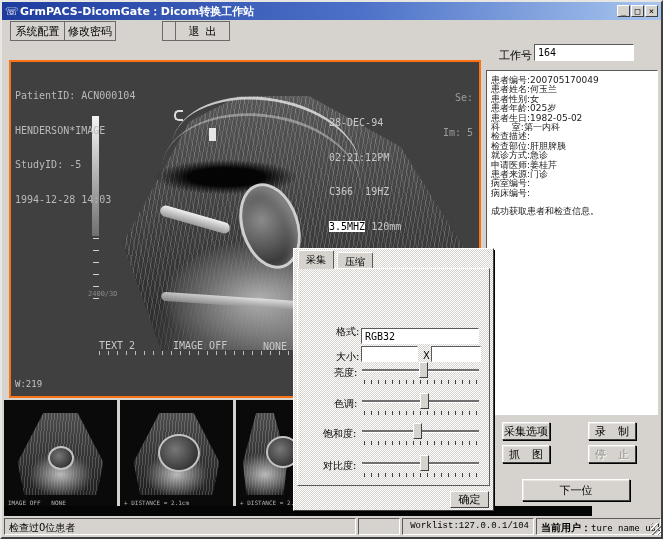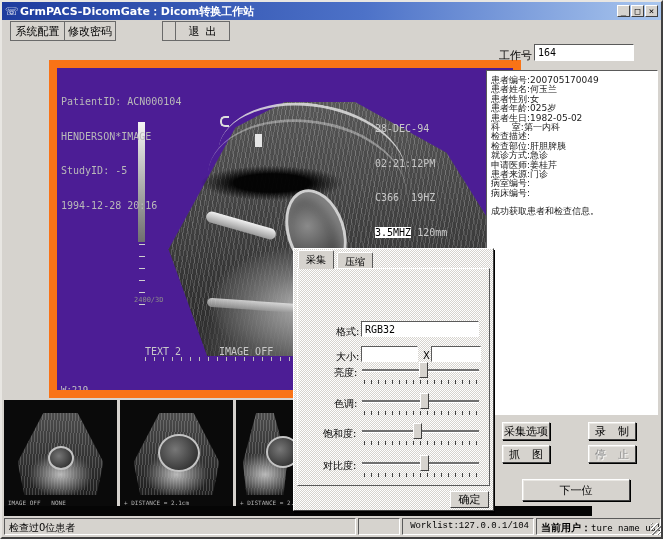--- a/index.html
+++ b/index.html
@@ -27,22 +27,22 @@
   #titlebar .ttext { color:#fff; font-size:11px; font-weight:bold; white-space:pre; }
   .winbtns { position:absolute; right:3px; top:3px; display:flex; gap:1px; }
   .winbtn { width:13px; height:12px; background:#d6d3ce; font-size:9px; line-height:9px;
     text-align:center; border:1px solid; border-color:#fff #404040 #404040 #fff;
     font-family:"DejaVu Sans Mono",monospace; color:#000; padding:0; }
   
   .tbtn { position:absolute; top:19px; height:20px; background:#d6d3ce;
     border:1px solid #6a6a6a; font-size:11px; white-space:pre; color:#000;
     text-align:center; padding:0; }
   
-  #viewer { left:7px; top:58px; width:472px; height:338px; background:#4c1d95;
-    border:8px solid #f97316; overflow:hidden;margin-left:40px; }
+  #viewer { left:7px; top:58px; width:472px; height:338px; background:#404040;
+    border:2px solid #f97316; overflow:hidden; }
   .ovl { position:absolute; color:#c8c8c8; font-family:"DejaVu Sans Mono",monospace;
     font-size:10px; line-height:11.5px; white-space:pre; }
   .fan { left:108px; top:34px; width:352px; height:254px;
     clip-path:polygon(34% 0%,54% 0%,80% 20%,99% 62%,99% 100%,12% 100%,1% 58%,20% 10%);
     background:
       radial-gradient(ellipse 130px 80px at 40% 80%, rgba(190,190,190,.85), rgba(90,90,90,.6) 65%, transparent 75%),
       radial-gradient(ellipse 230px 110px at 60% 98%, rgba(170,170,170,.9), rgba(60,60,60,.5) 75%, transparent 85%),
       repeating-linear-gradient(100deg, rgba(255,255,255,.16) 0 1px, transparent 1px 4px),
       repeating-linear-gradient(78deg, rgba(255,255,255,.10) 0 1px, transparent 1px 6px),
       linear-gradient(#565656,#262626);
@@ -140,21 +140,21 @@
     <div class="abs" style="left:163px;top:48px;width:9px;height:11px;border:2px solid #ddd;border-right:none;border-radius:5px 0 0 5px;"></div>
     <div class="abs" style="left:198px;top:66px;width:7px;height:13px;background:#e6e6e6;"></div>
 
     <div class="abs rulerbar" style="left:81px;top:54px;width:7px;height:120px;"></div>
     <div class="abs rulerticks" style="left:82px;top:176px;width:6px;height:62px;"></div>
 
     <div class="ovl" style="left:4px;top:5px;color:#b9b9b9;">
       <span style="display:block;">PatientID: ACN000104</span>
       <span style="display:block;">HENDERSON*IMAGE</span>
       <span style="display:block;">StudyID: -5</span>
-      <span style="display:block;">1994-12-28 20:16</span>
+      <span style="display:block;">1994-12-28 14:03</span>
     </div>
 
     <div class="ovl" style="left:400px;top:7px;width:62px;text-align:right;color:#9c9c9c;">
       <span style="display:block;">Se:</span>
       <span style="display:block;">Im: 5</span>
     </div>
 
     <div class="ovl" style="left:318px;top:32px;">
       <span style="display:block;">28-DEC-94</span>
       <span style="display:block;">02:21:12PM</span>
@@ -226,21 +226,21 @@
   <button class="abtn" style="left:500px;top:443px;width:48px;height:18px;">抓    图</button>
   <button class="abtn" style="left:586px;top:443px;width:48px;height:18px;" disabled="">停    止</button>
   <button class="abtn" style="left:520px;top:477px;width:108px;height:22px;">下一位</button>
 
   <div id="dialog" class="abs dither">
     <div class="tab" style="left:4px;top:1px;z-index:2;height:19px;border-bottom:1px solid #d6d3ce;">采集</div>
     <div class="tab" style="left:43px;top:3px;">压缩</div>
     <div id="tabpanel" class="abs dither">
 
       <span class="dlabel" style="left:38px;top:56px;">格式:</span>
-      <input class="dinput" style="left: 63px; top: 52px; width: 118px; height: 16px;" value="RGB32">
+      <input class="dinput" style="left: 63px; top: 59px; width: 118px; height: 16px;" value="RGB32">
 
       <span class="dlabel" style="left:38px;top:81px;text-align:right;">大小:</span>
       <input class="dinput" style="left: 63px; top: 77px; width: 57px; height: 16px;" value="">
       <span class="dlabel" style="left:125px;top:81px;">X</span>
       <input class="dinput" style="left: 133px; top: 77px; width: 50px; height: 16px;" value="">
 
       <span class="dlabel" style="left:36px;top:97px;">亮度:</span>
       <div class="slider" style="left:64px;top:92px;width:117px;">
         <div class="track"></div>
         <div class="sthumb" style="left: 52%;"></div>

